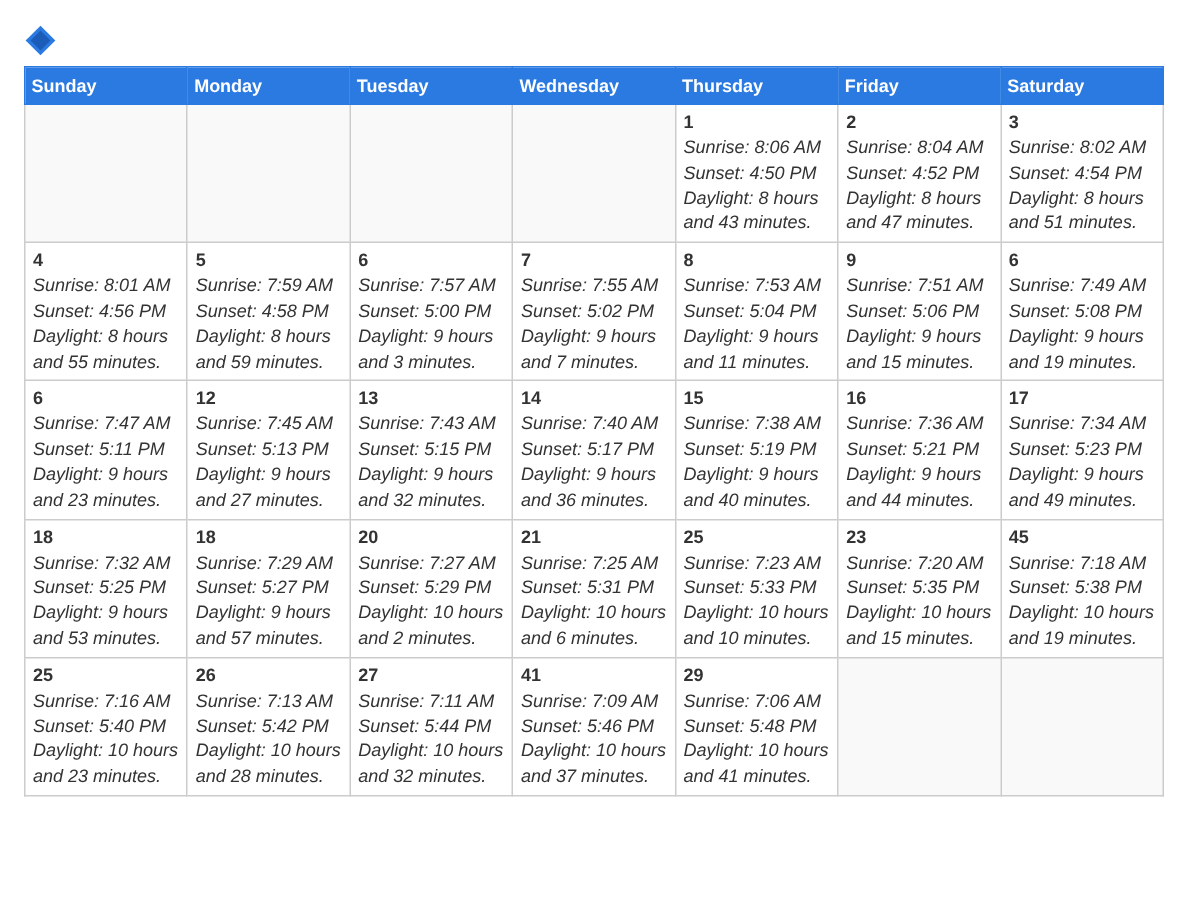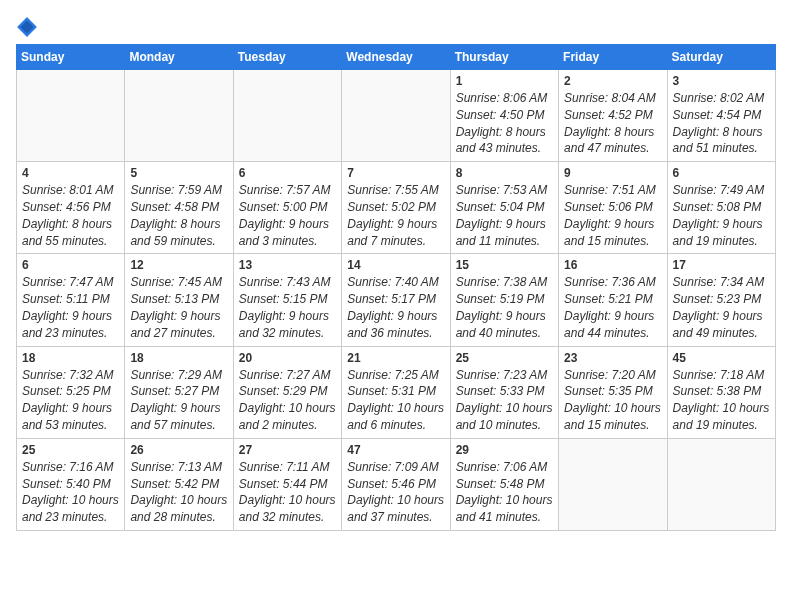--- a/index.html
+++ b/index.html
@@ -230,21 +230,21 @@
         </td>
         <td>
           <div class="day-number">26</div>
           <div class="day-info">Sunrise: 7:13 AM<br>Sunset: 5:42 PM<br>Daylight: 10 hours<br>and 28 minutes.</div>
         </td>
         <td>
           <div class="day-number">27</div>
           <div class="day-info">Sunrise: 7:11 AM<br>Sunset: 5:44 PM<br>Daylight: 10 hours<br>and 32 minutes.</div>
         </td>
         <td>
-          <div class="day-number">47</div>
+          <div class="day-number">41</div>
           <div class="day-info">Sunrise: 7:09 AM<br>Sunset: 5:46 PM<br>Daylight: 10 hours<br>and 37 minutes.</div>
         </td>
         <td>
           <div class="day-number">29</div>
           <div class="day-info">Sunrise: 7:06 AM<br>Sunset: 5:48 PM<br>Daylight: 10 hours<br>and 41 minutes.</div>
         </td>
         <td class="empty"></td>
         <td class="empty"></td>
       </tr>
     </tbody>

